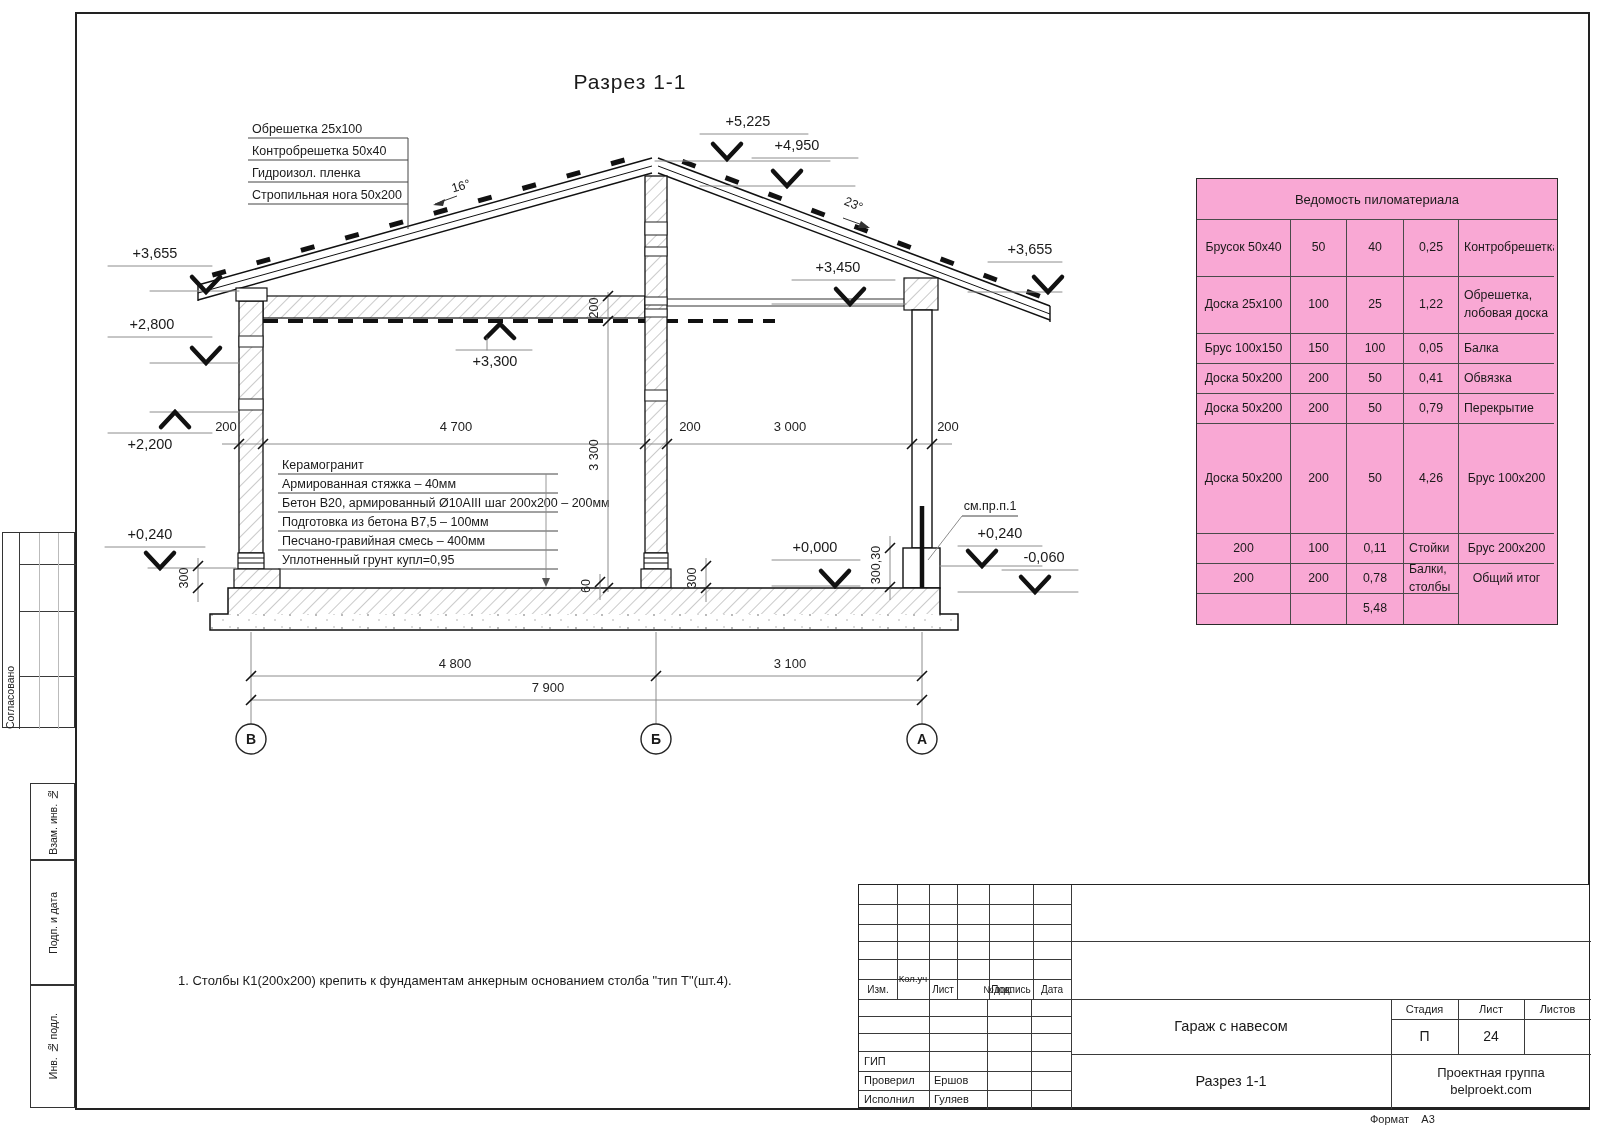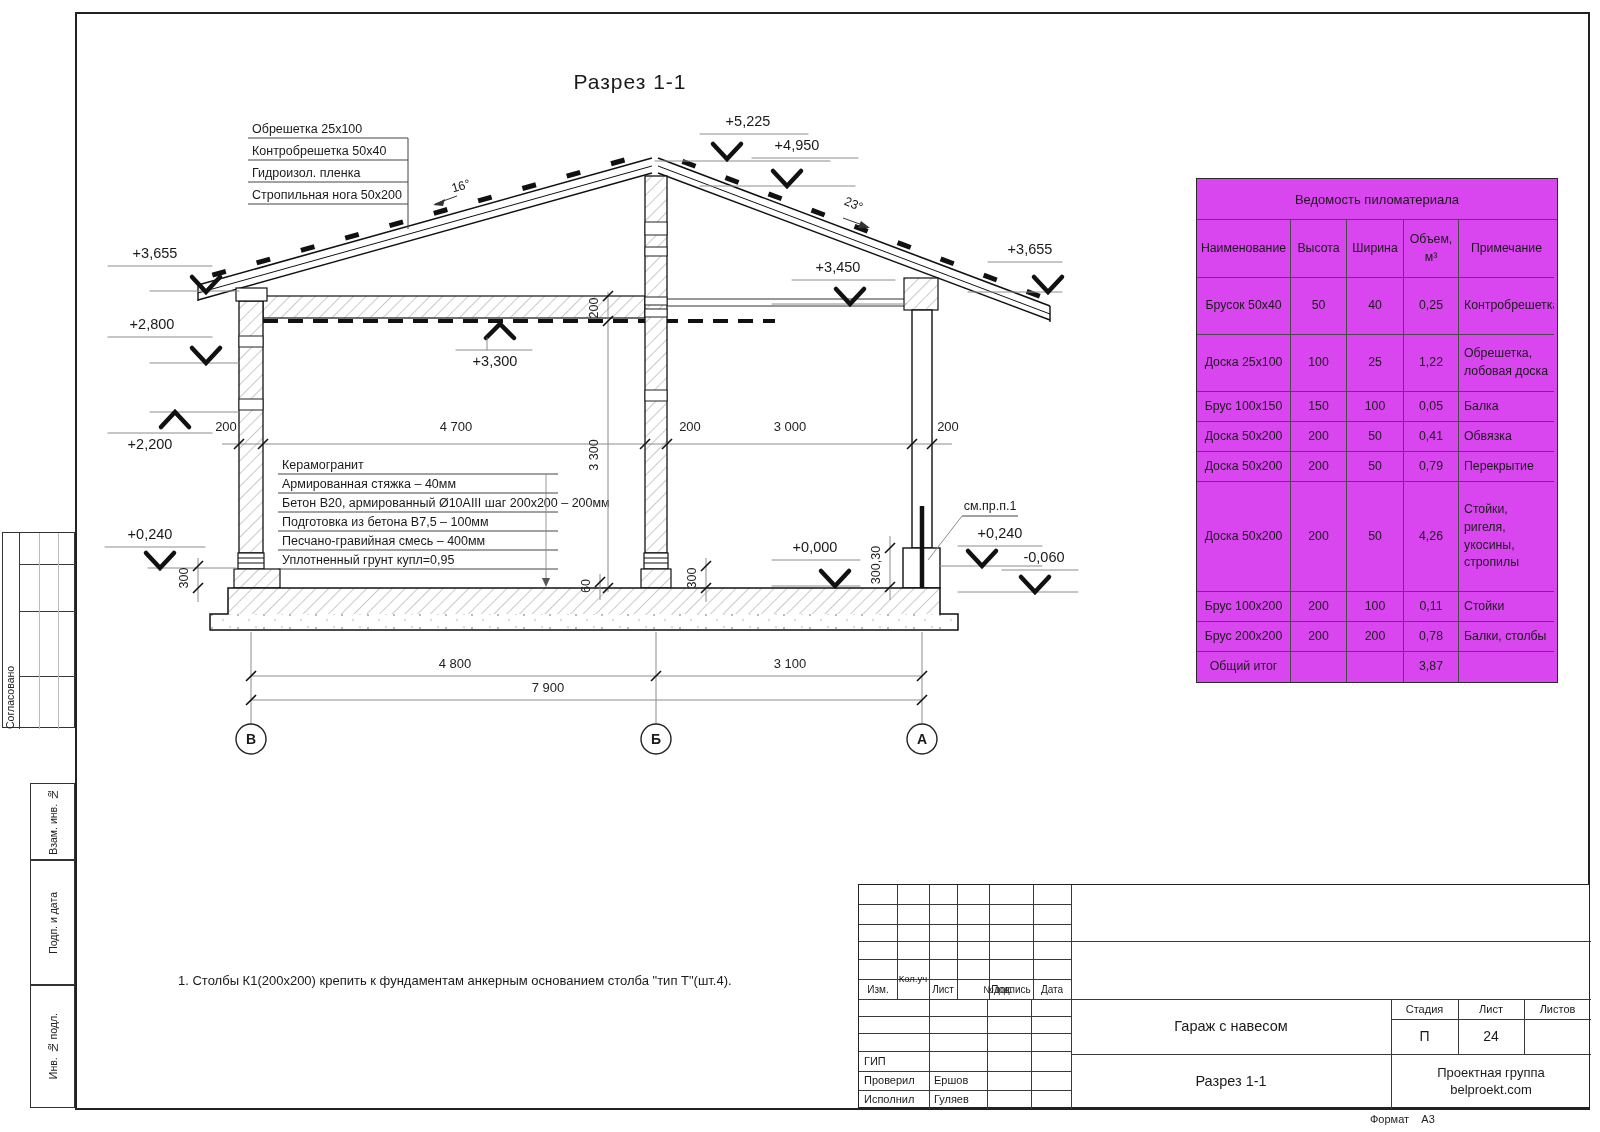--- a/index.html
+++ b/index.html
@@ -14,21 +14,21 @@
   .t-elev{font-size:14.5px;}
   .t-axis{font-size:14px;font-weight:bold;}
   .t-angle{font-size:12.5px;}
   
   #dtitle{position:absolute;left:500px;top:70px;width:260px;text-align:center;
           font-size:21px;letter-spacing:1px;}
   
   #note{position:absolute;left:178px;top:973px;width:620px;font-size:13px;}
   
   #ltable{position:absolute;left:1196px;top:178px;width:360px;border:1.6px solid #2a2a2a;
-          font-size:12.3px;background:#d946ef;}
+          font-size:12.3px;background:#f9a8d4;}
   .lt-title{height:40px;display:flex;align-items:center;justify-content:center;
             border-bottom:1px solid #4a4a4a;font-size:13px;}
   .lt-head,.lt-body{display:grid;grid-template-columns:94px 56px 57px 55px 95px;}
   .lt-head{grid-template-rows:58px;}
   .lt-body{grid-template-rows:57px 57px 30px 30px 30px 110px 30px 30px 30px;}
   .lt-cell{border-right:1px solid #4a4a4a;border-bottom:1px solid #4a4a4a;
            display:flex;align-items:center;justify-content:center;text-align:center;
            line-height:1.45;padding:1px 2px;box-sizing:border-box;overflow:hidden;}
   .lt-cell:nth-child(5n){border-right:none;}
   .lt-body .lt-cell.note{justify-content:flex-start;text-align:left;padding-left:5px;}
@@ -336,27 +336,20 @@
       <text class="t-axis" text-anchor="middle" x="922" y="744">А</text>
     </g>
   </svg>
 
   <div id="dtitle">Разрез 1-1</div>
 
   <div id="note">1. Столбы К1(200х200) крепить к фундаментам анкерным основанием столба "тип Т"(шт.4).</div>
 
   <div id="ltable">
     <div class="lt-title">Ведомость пиломатериала</div>
-    <div class="lt-head">
-      <div class="lt-cell">Наименование</div>
-      <div class="lt-cell">Высота</div>
-      <div class="lt-cell">Ширина</div>
-      <div class="lt-cell">Объем, м³</div>
-      <div class="lt-cell">Примечание</div>
-    </div>
     <div class="lt-body">
         <div class="lt-cell">Брусок 50х40</div>
         <div class="lt-cell">50</div>
         <div class="lt-cell">40</div>
         <div class="lt-cell">0,25</div>
         <div class="lt-cell note">Контробрешетка</div>
         <div class="lt-cell">Доска 25х100</div>
         <div class="lt-cell">100</div>
         <div class="lt-cell">25</div>
         <div class="lt-cell">1,22</div>
@@ -373,35 +366,34 @@
         <div class="lt-cell note">Обвязка</div>
         <div class="lt-cell">Доска 50х200</div>
         <div class="lt-cell">200</div>
         <div class="lt-cell">50</div>
         <div class="lt-cell">0,79</div>
         <div class="lt-cell note">Перекрытие</div>
         <div class="lt-cell">Доска 50х200</div>
         <div class="lt-cell">200</div>
         <div class="lt-cell">50</div>
         <div class="lt-cell">4,26</div>
-        <div class="lt-cell note">Стойки, ригеля, укосины, стропилы</div>
         <div class="lt-cell">Брус 100х200</div>
         <div class="lt-cell">200</div>
         <div class="lt-cell">100</div>
         <div class="lt-cell">0,11</div>
         <div class="lt-cell note">Стойки</div>
         <div class="lt-cell">Брус 200х200</div>
         <div class="lt-cell">200</div>
         <div class="lt-cell">200</div>
         <div class="lt-cell">0,78</div>
         <div class="lt-cell note">Балки, столбы</div>
         <div class="lt-cell">Общий итог</div>
         <div class="lt-cell"></div>
         <div class="lt-cell"></div>
-        <div class="lt-cell">3,87</div>
+        <div class="lt-cell">5,48</div>
         <div class="lt-cell note"></div>
       </div>
   </div>
 
   <div id="stamp">
 
     <div class="ln" style="left:212px;top:0;width:1px;height:224px;"></div>
 
     <div class="ln" style="left:38px;top:0;width:1px;height:114px;"></div>
     <div class="ln" style="left:70px;top:0;width:1px;height:114px;"></div>

